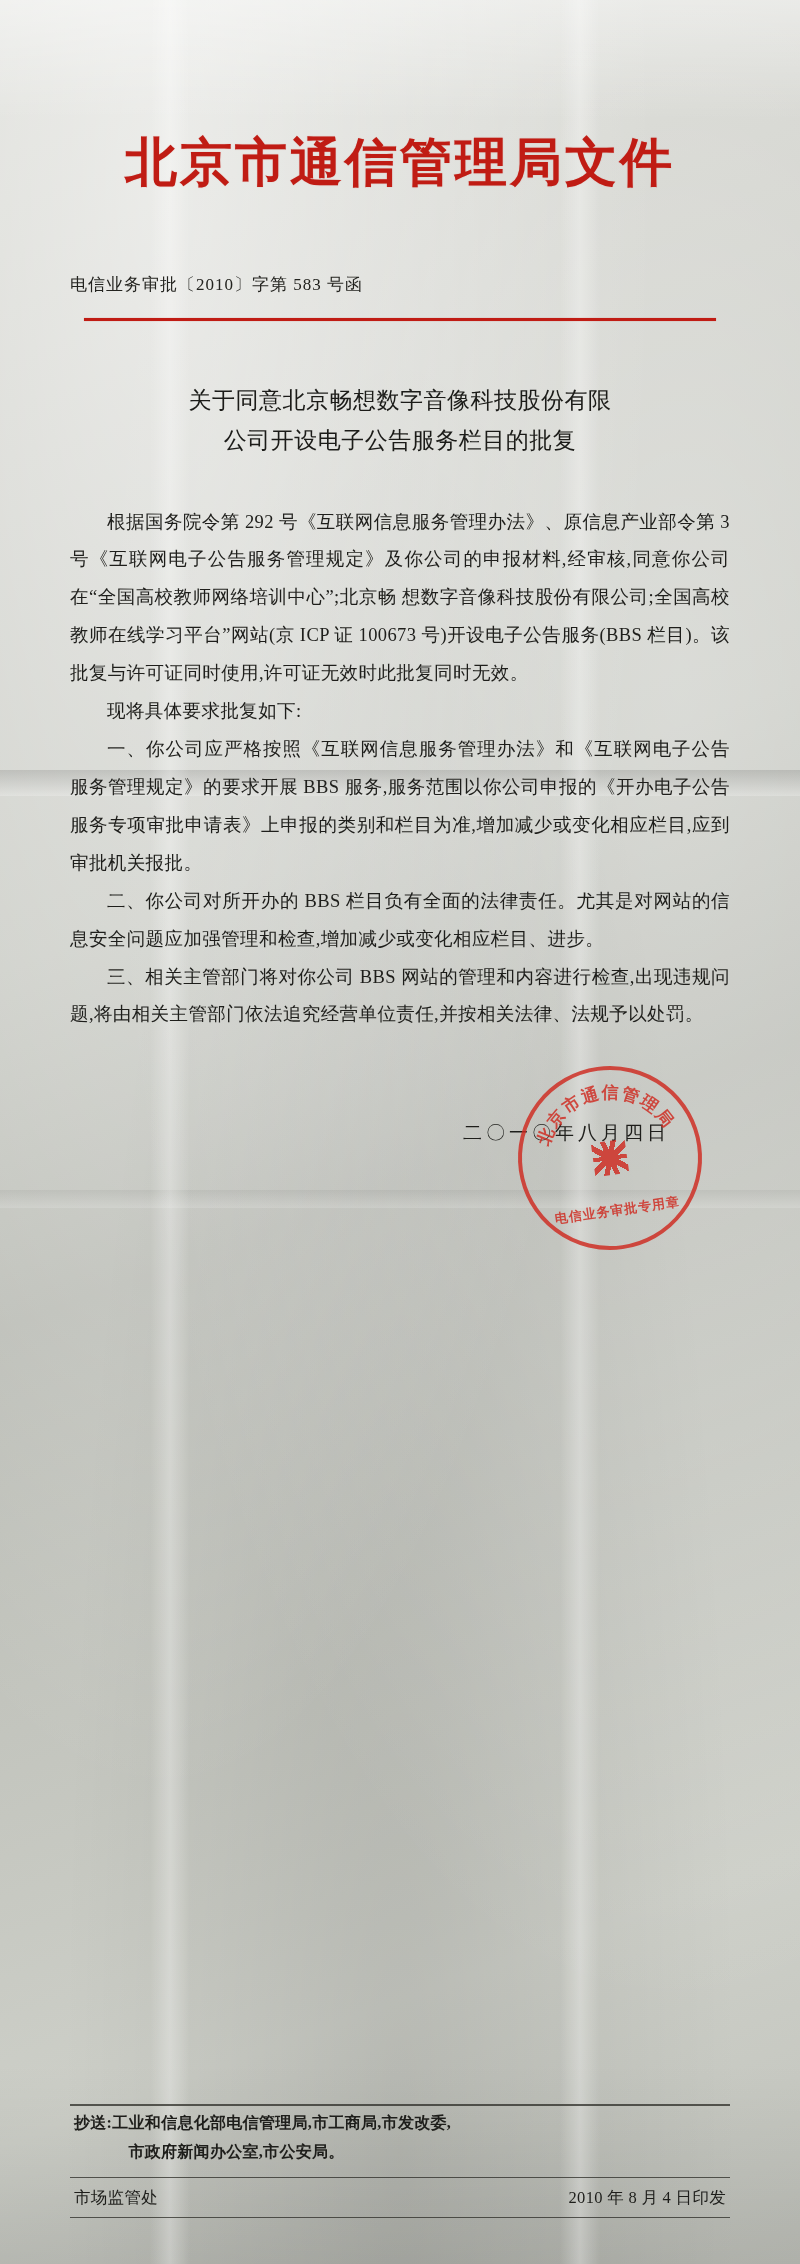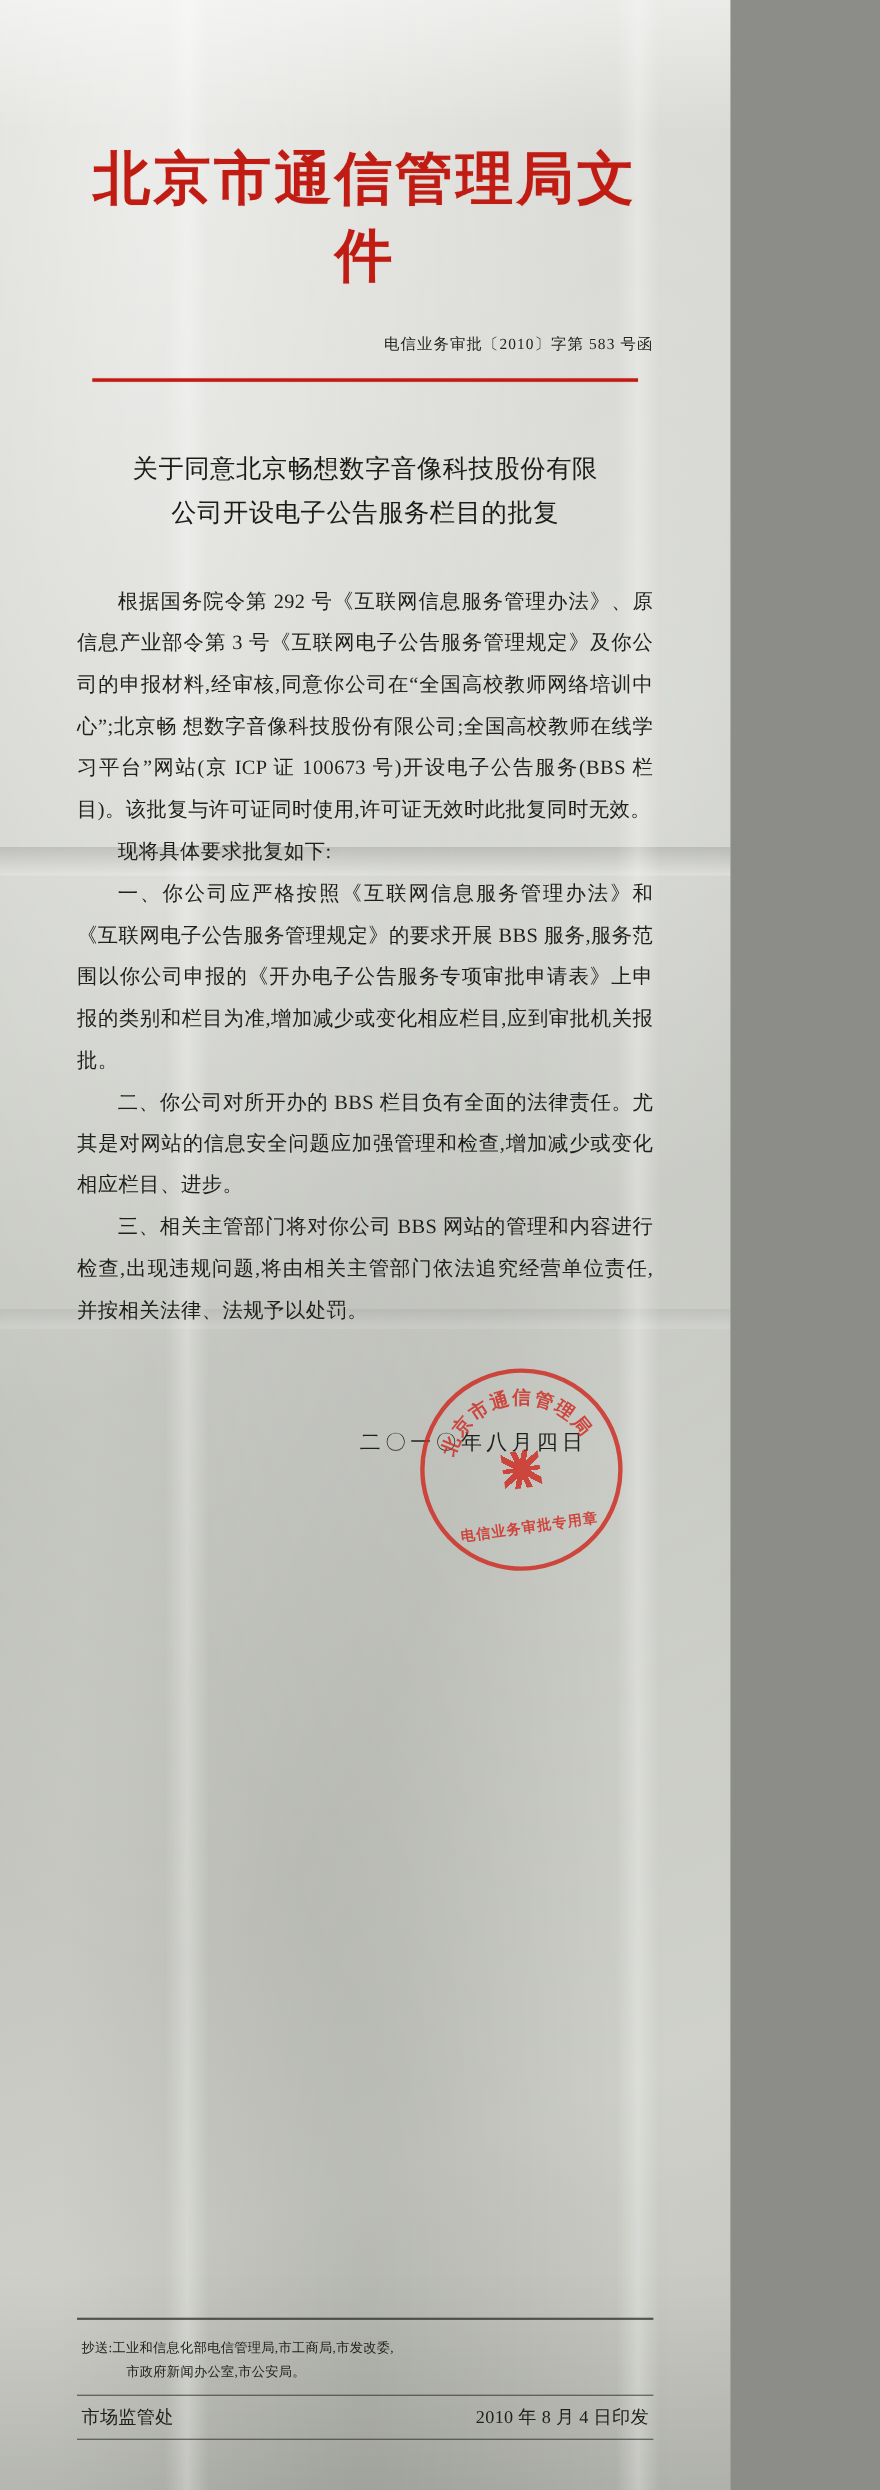--- a/index.html
+++ b/index.html
@@ -7,21 +7,21 @@
     padding: 0;
     background: #8c8c88;
   }
   body {
     width: 800px;
     font-family: "Liberation Serif", "DejaVu Serif", serif;
   }
 
   .page {
     position: relative;
-    width: 664px;
+    width: 800px;
     height: 2264px;
     overflow: hidden;
     background:
       radial-gradient(ellipse at 20% 8%, rgba(255,255,255,0.55), rgba(255,255,255,0) 55%),
       radial-gradient(ellipse at 85% 30%, rgba(255,255,255,0.35), rgba(255,255,255,0) 60%),
       radial-gradient(ellipse at 50% 95%, rgba(0,0,0,0.10), rgba(0,0,0,0) 60%),
       linear-gradient(160deg, #d8d9d3 0%, #cfd0ca 18%, #c6c8c1 38%, #b9bbb4 52%, #c3c5be 68%, #cdcfc8 84%, #c2c4bd 100%);
   }
 
   
@@ -67,24 +67,24 @@
     color: #c01c14;
     font-size: 52px;
     font-weight: bold;
     letter-spacing: 3px;
     padding-top: 128px;
     font-family: "Liberation Serif", "DejaVu Serif", serif;
     text-shadow: 0 0 1px rgba(192,28,20,0.35);
   }
 
   .doc-number {
-    text-align: right;
-    font-size: 14px;
+    text-align: left;
+    font-size: 17px;
     color: #23231f;
-    margin-top: 36px;
+    margin-top: 75px;
     letter-spacing: 1px;
   }
 
   .red-rule {
     height: 3px;
     background: #c01c14;
     margin: 22px 14px 0 14px;
     box-shadow: 0 0 1px rgba(192,28,20,0.6);
   }
 
@@ -189,25 +189,26 @@
   }
   .footer .rule {
     height: 2px;
     background: #2b2b26;
     opacity: 0.75;
   }
   .footer .rule.thin {
     height: 1px;
   }
   .cc {
-    font-size: 12px;
+    font-size: 16px;
     color: #1e1e1b;
     line-height: 1.85;
-    padding: 14px 4px 10px 4px;
+    padding: 2px 4px 10px 4px;
     letter-spacing: 0.3px;
+    font-weight: bold;
   }
   .cc .cc-indent {
     padding-left: 3.4em;
     display: block;
   }
   .footer-bottom {
     display: flex;
     justify-content: space-between;
     font-size: 16.5px;
     color: #1e1e1b;

